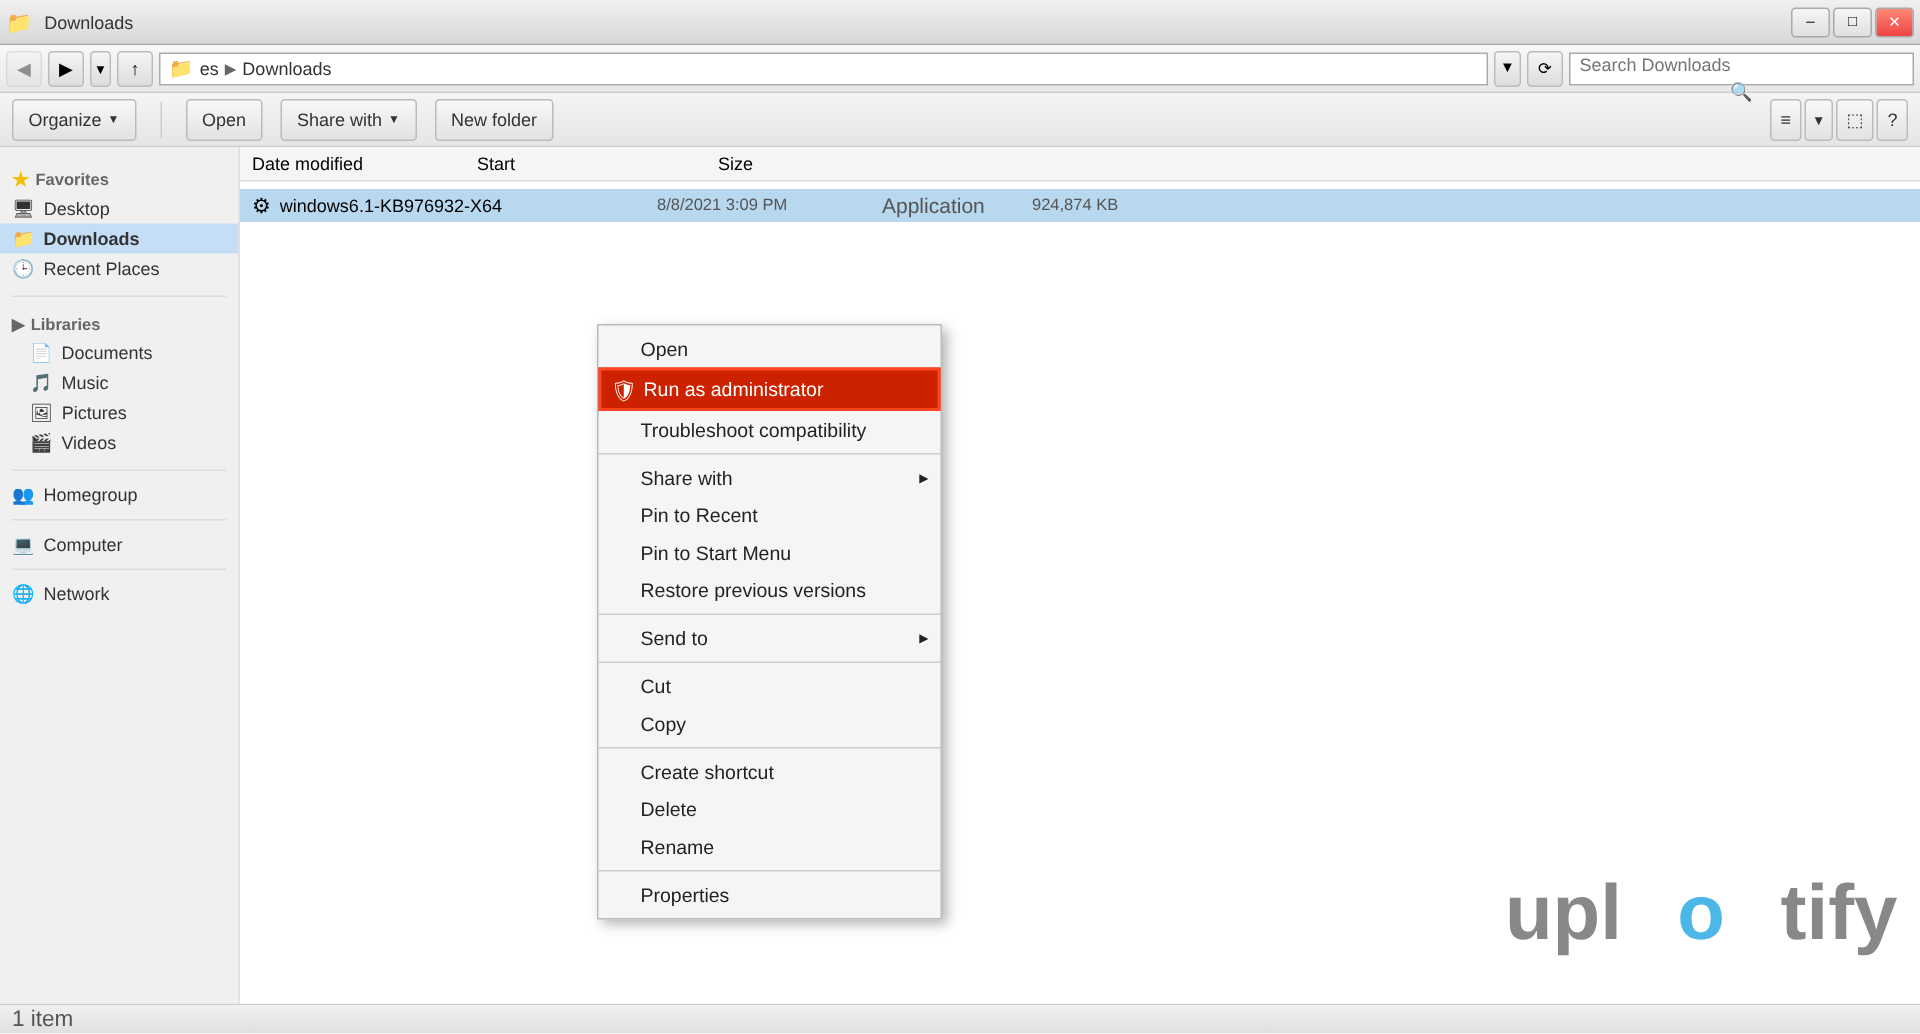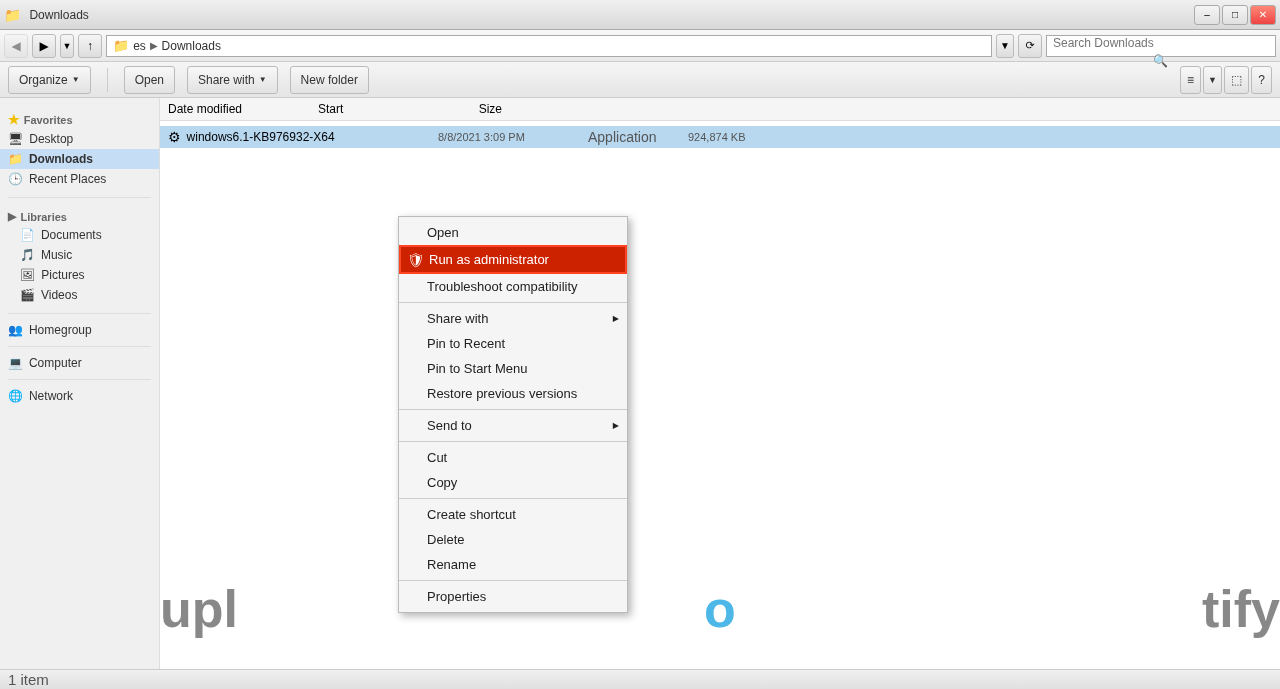--- a/index.html
+++ b/index.html
@@ -262,28 +262,29 @@
       position: absolute;
       left: 6px;
       font-size: 14px;
     }
 
     
     .watermark {
       position: absolute;
       bottom: 30px;
       left: 0;
-      right: 0;
-      display: flex;
-      justify-content: space-between;
+      right: 15px;
+      display: flex;
+      justify-content: flex-end;
       align-items: center;
       font-size: 52px;
       font-weight: bold;
       pointer-events: none;
       z-index: 0;
+      gap: 37px;
     }
     .watermark-upl { color: #888; }
     .watermark-o { color: #4db8e8; }
     .watermark-tify { color: #888; }
   </style>
 </head>
 <body>
 
 <div class="title-bar">
   <div class="title-bar-left">

